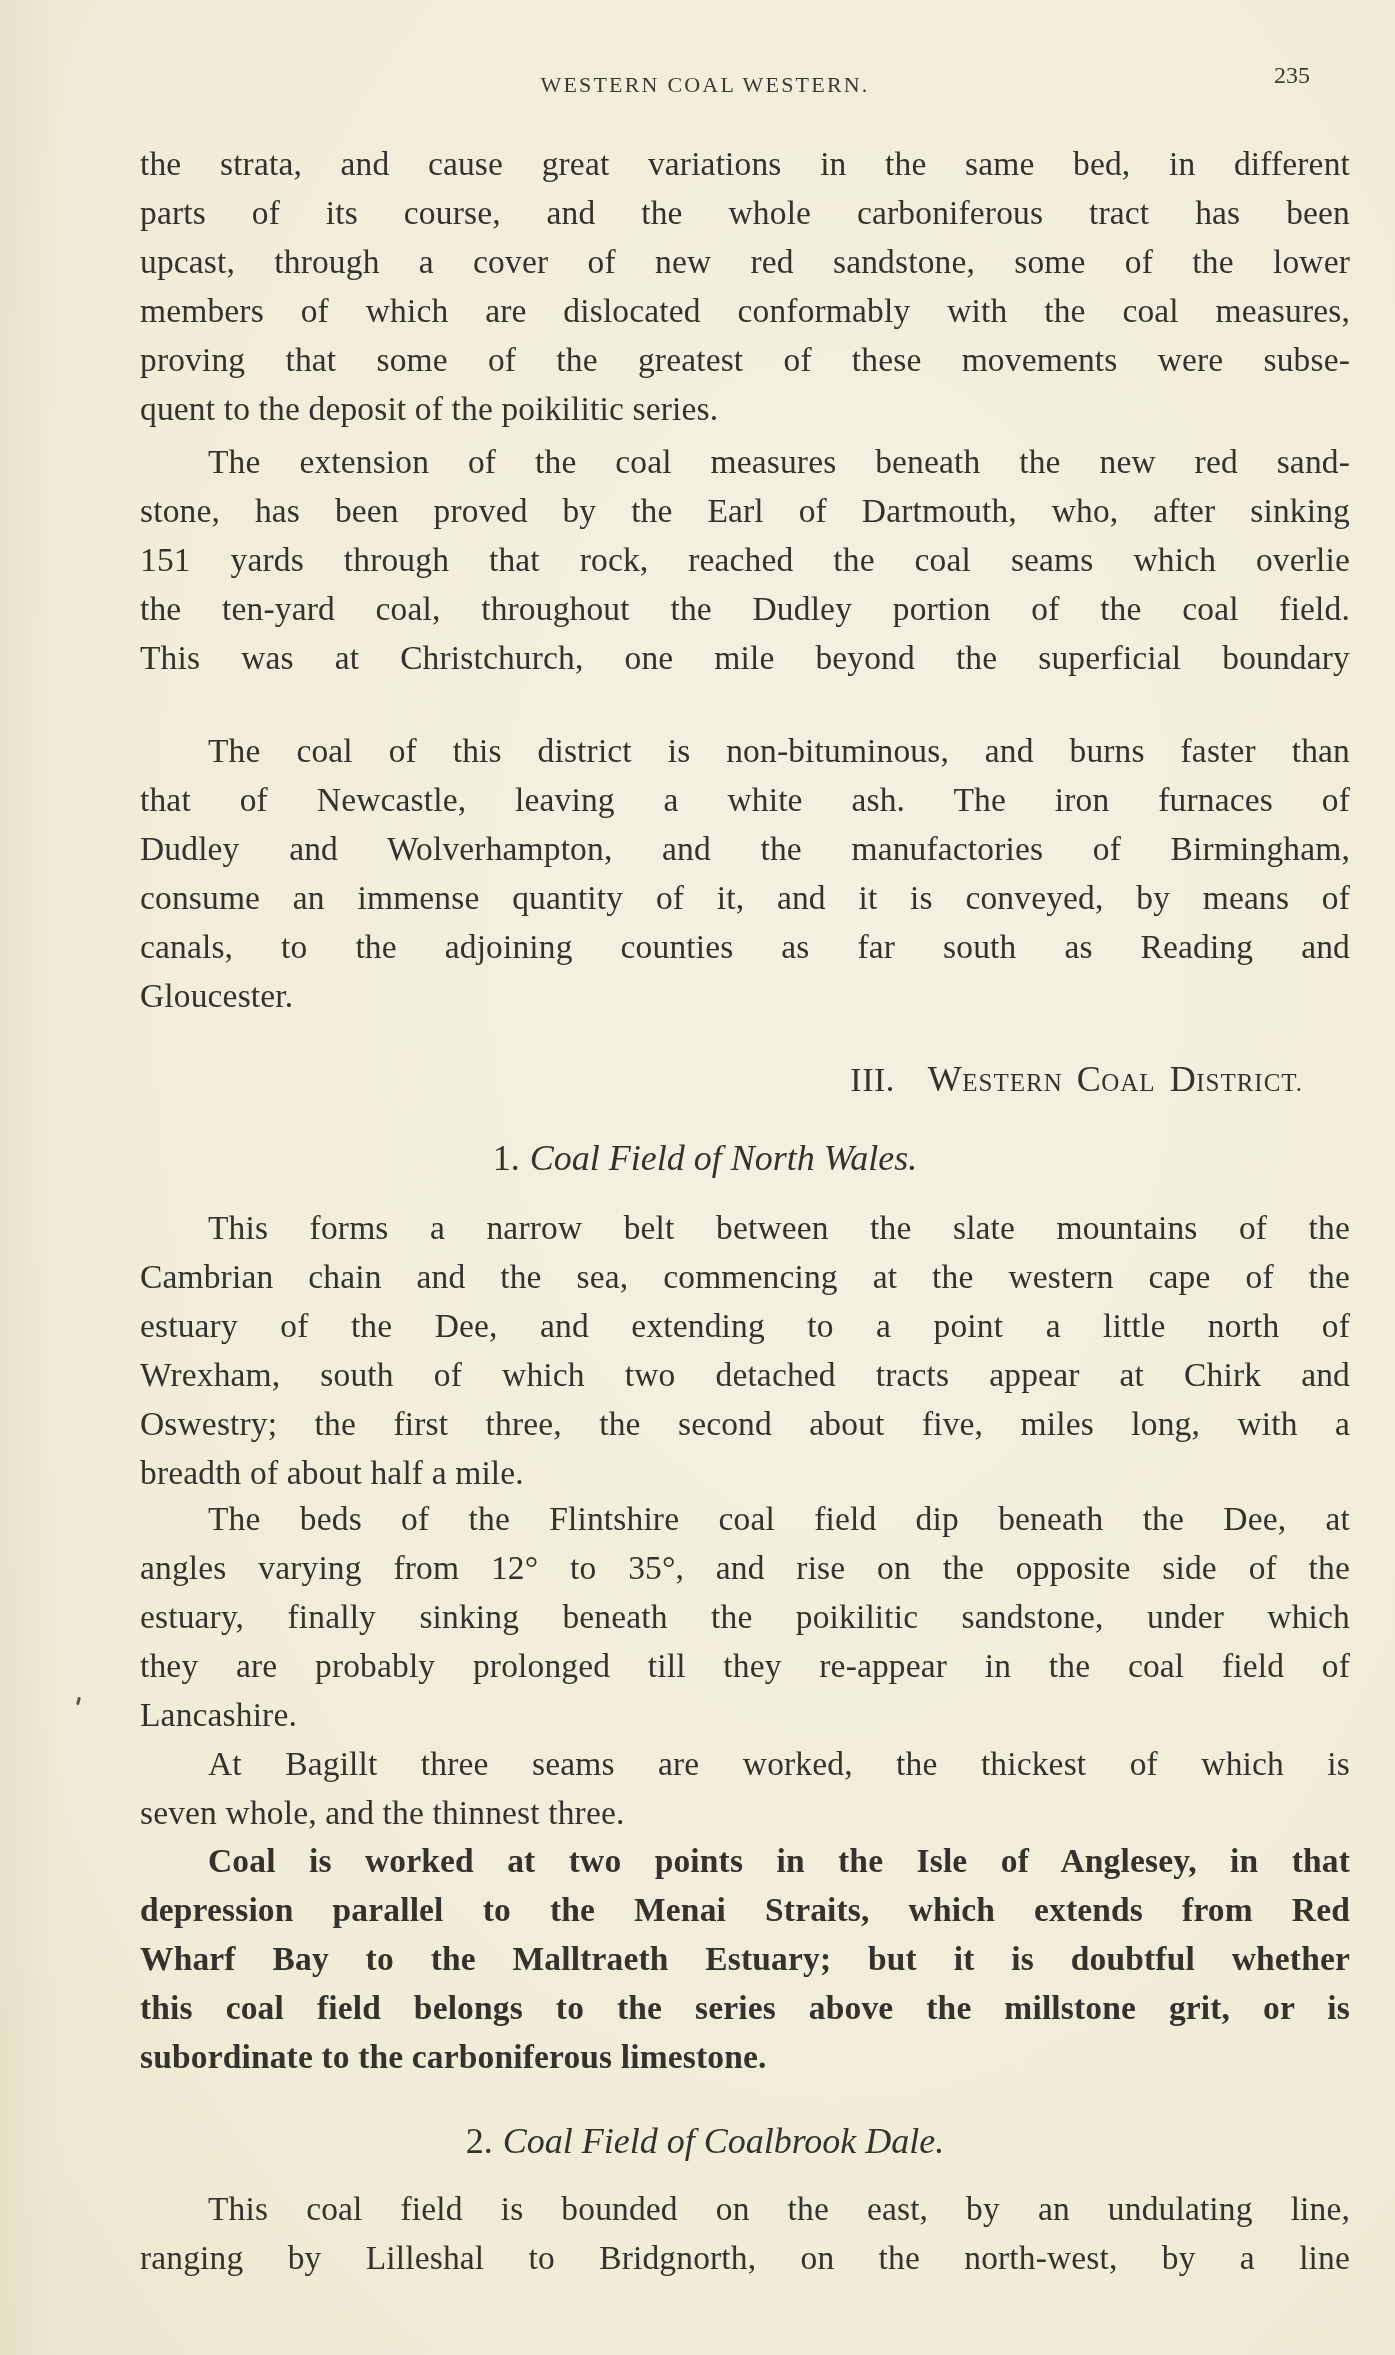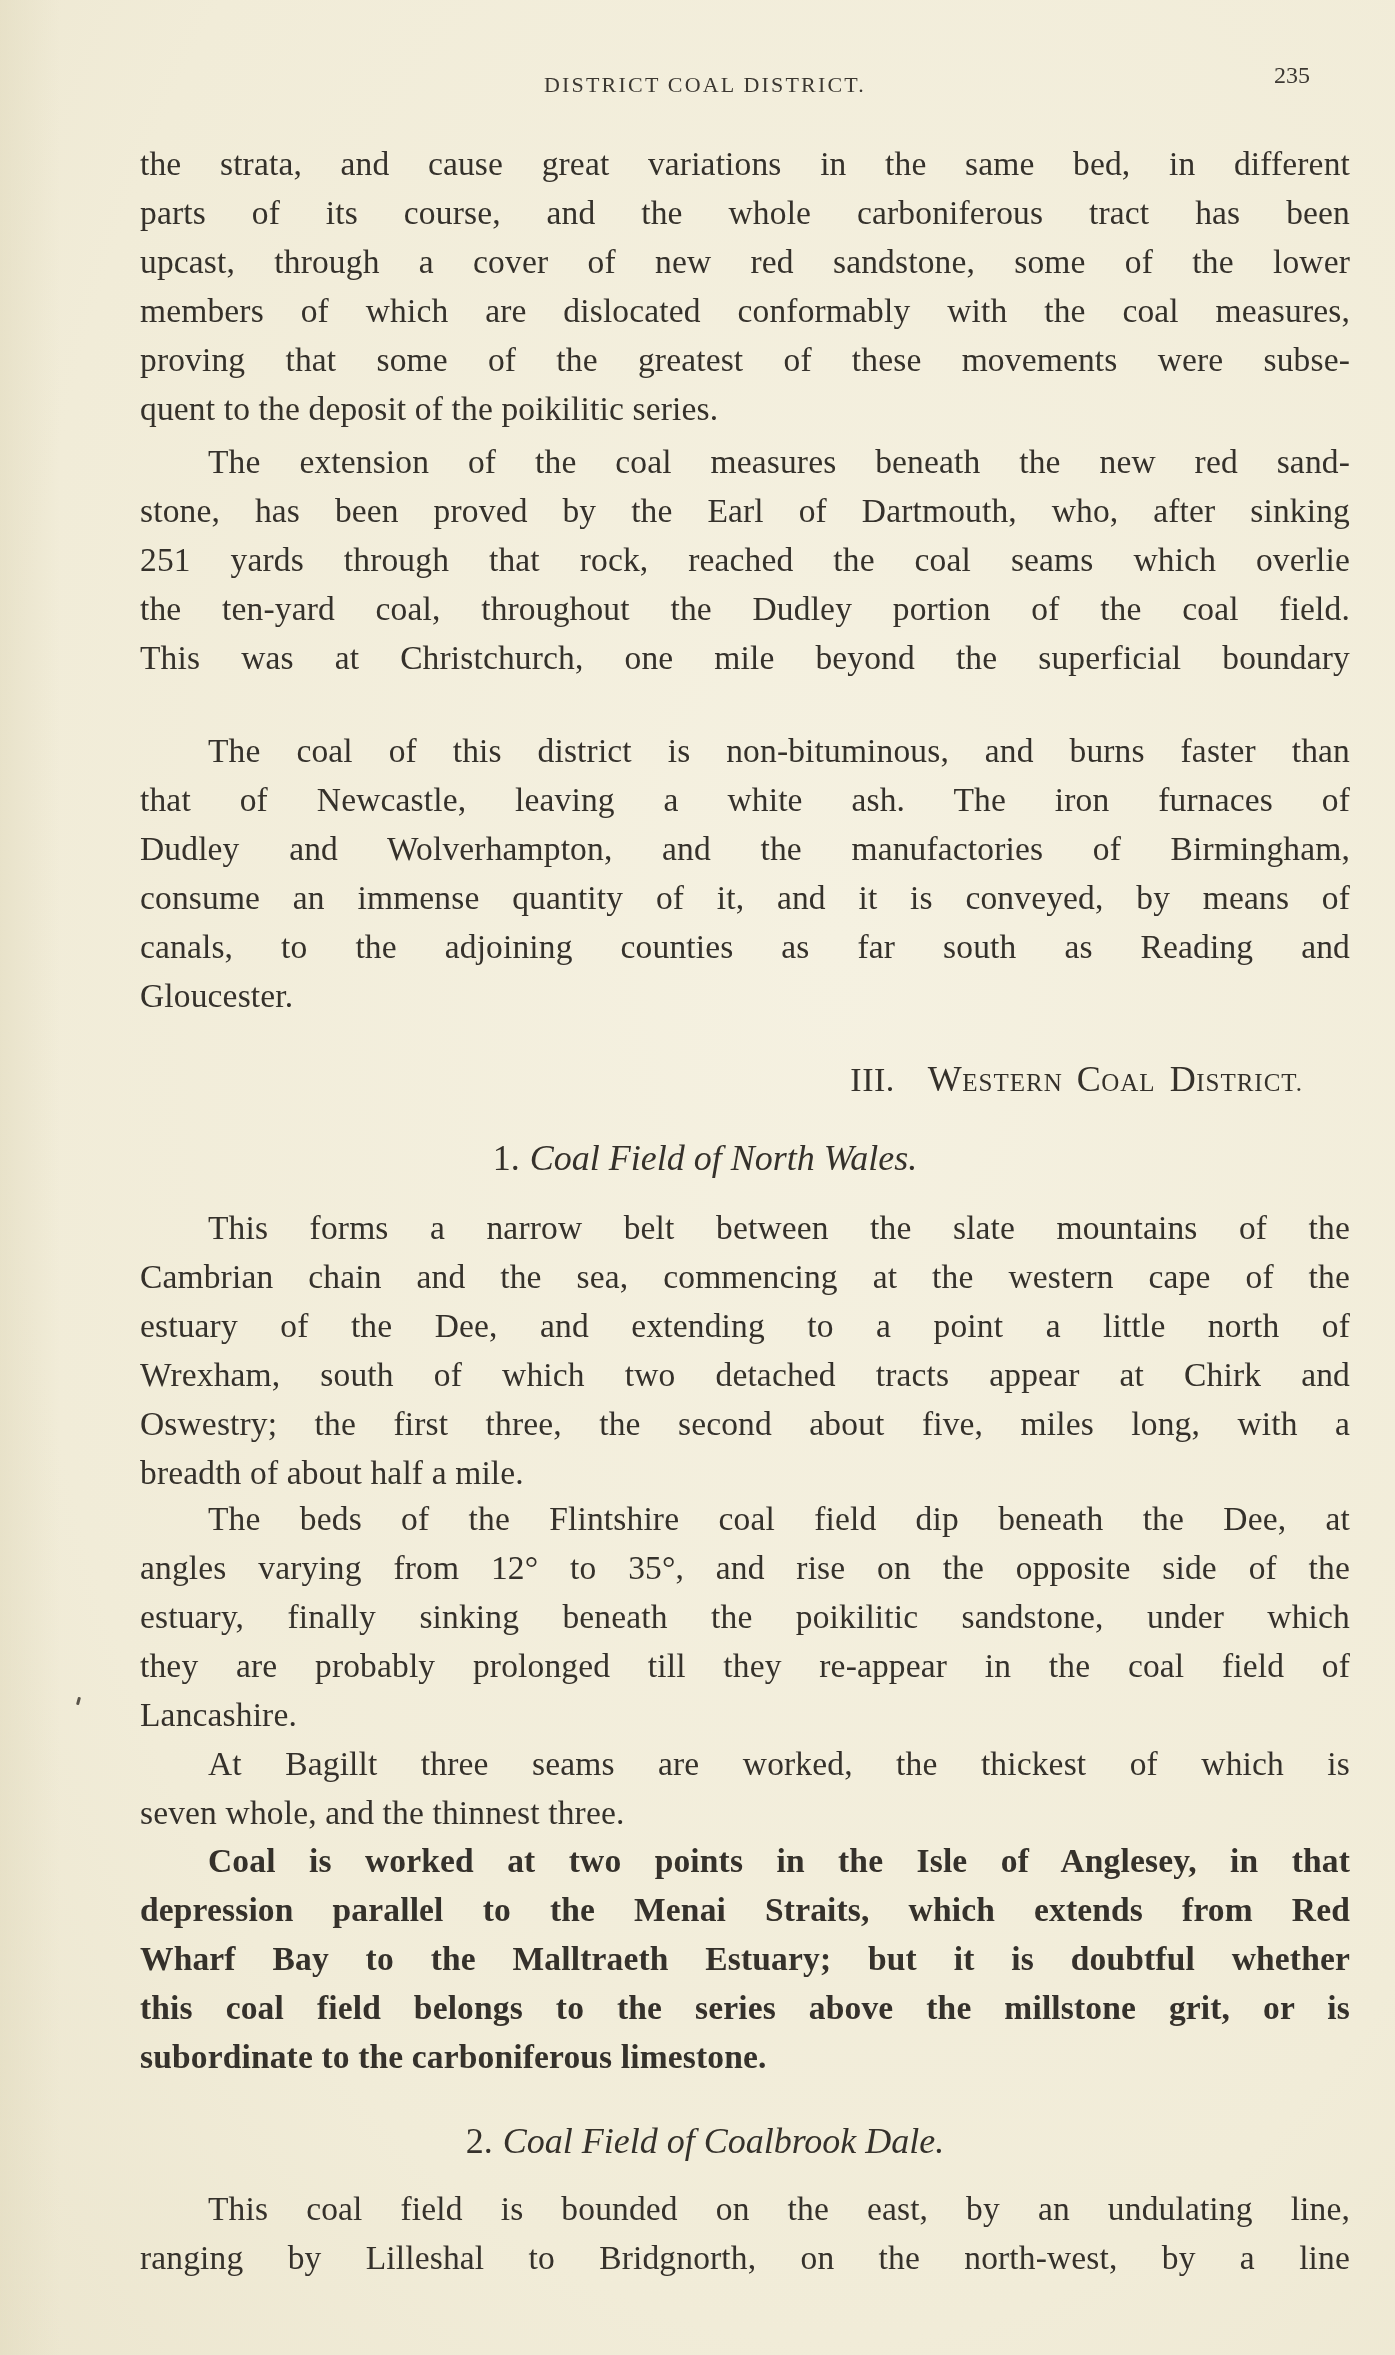--- a/index.html
+++ b/index.html
@@ -106,37 +106,37 @@
       transform: rotate(15deg);
       border-radius: 1px;
     }
   </style>
 </head>
 <body>
 
 <div class="page">
 
   <div class="running-head">
-    <div class="running-title">DISTRICT COAL DISTRICT.</div>
+    <div class="running-title">WESTERN COAL WESTERN.</div>
     <div class="page-number">235</div>
   </div>
 
   <div class="text-block" style="top:139px;">
     <span class="line">the strata, and cause great variations in the same bed, in different</span>
     <span class="line">parts of its course, and the whole carboniferous tract has been</span>
     <span class="line">upcast, through a cover of new red sandstone, some of the lower</span>
     <span class="line">members of which are dislocated conformably with the coal measures,</span>
     <span class="line">proving that some of the greatest of these movements were subse-</span>
     <span class="line last">quent to the deposit of the poikilitic series.</span>
   </div>
 
   <div class="text-block" style="top:437px;">
     <span class="line indent">The extension of the coal measures beneath the new red sand-</span>
     <span class="line">stone, has been proved by the Earl of Dartmouth, who, after sinking</span>
-    <span class="line">251 yards through that rock, reached the coal seams which overlie</span>
+    <span class="line">151 yards through that rock, reached the coal seams which overlie</span>
     <span class="line">the ten-yard coal, throughout the Dudley portion of the coal field.</span>
     <span class="line">This was at Christchurch, one mile beyond the superficial boundary</span>
   </div>
 
   <div class="text-block" style="top:726px;">
     <span class="line indent">The coal of this district is non-bituminous, and burns faster than</span>
     <span class="line">that of Newcastle, leaving a white ash.  The iron furnaces of</span>
     <span class="line">Dudley and Wolverhampton, and the manufactories of Birmingham,</span>
     <span class="line">consume an immense quantity of it, and it is conveyed, by means of</span>
     <span class="line">canals, to the adjoining counties as far south as Reading and</span>

